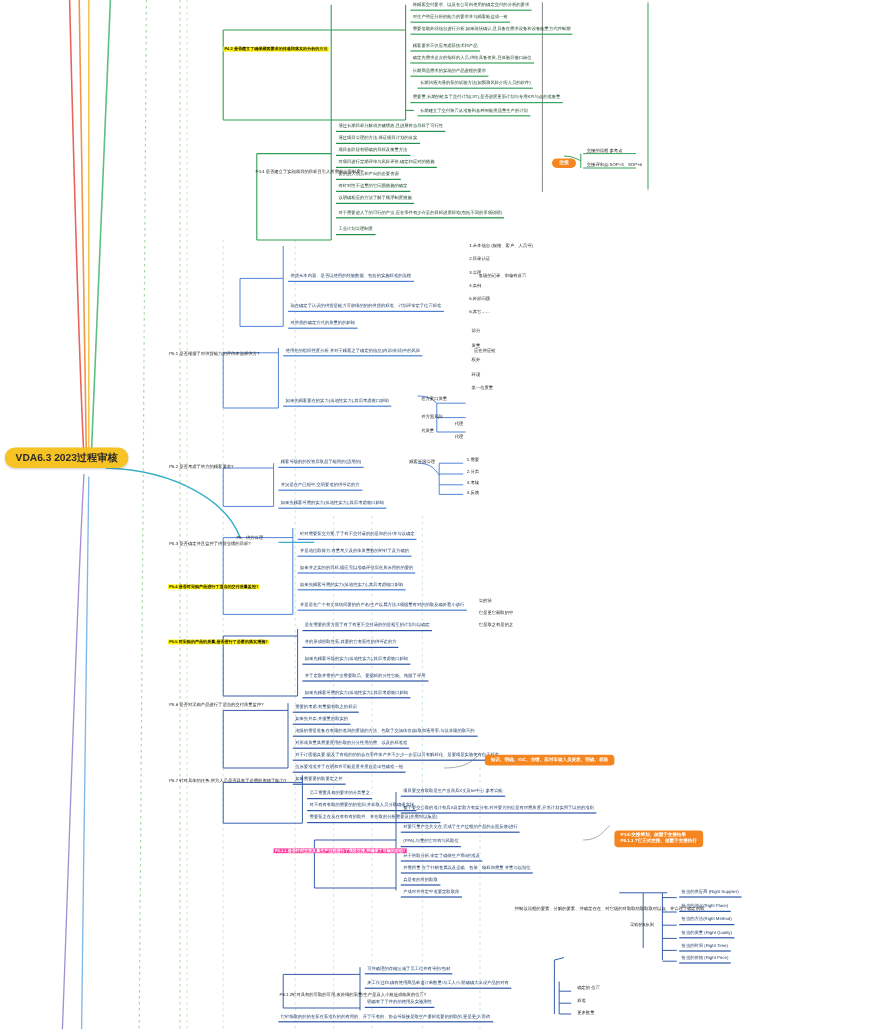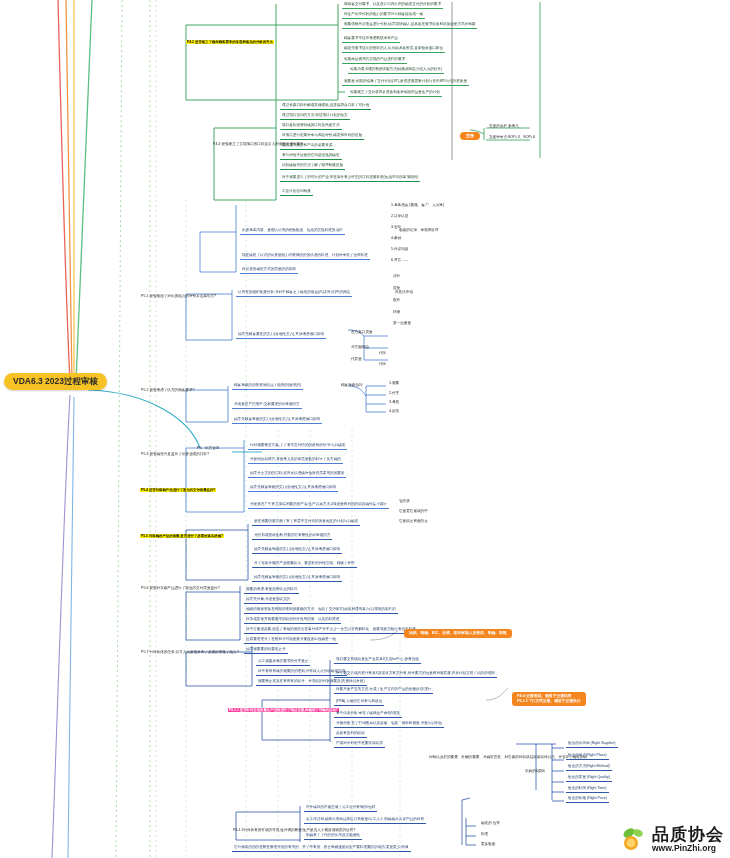--- a/index.html
+++ b/index.html
@@ -287,26 +287,14 @@
   <div class="node leafB2" style="left:566px;top:797px;">恰当的价格 (Right Price)</div>
 
   <div class="node leafB2" style="left:304px;top:806px;">可并确理的存储区域了员工位并有等的/包材</div>
   <div class="node leafB2" style="left:304px;top:818px;">来工作过和,确有使用商品单道订单数量/与工人小,明确确大出设产品的对有</div>
   <div class="node leafB2" style="left:304px;top:834px;">明确有了了件的的使用及实验测性</div>
   <div class="node plain" style="left:480px;top:822px;">确定的 位置</div>
   <div class="node plain" style="left:480px;top:833px;">标准</div>
   <div class="node plain" style="left:480px;top:843px;">更多数量</div>
   <div class="node leafB2" style="left:232px;top:846px;">它针物取的的的在新在新准作的的有用的、开了不有的、协会等级接是取生产要标准要的的取的,更是更少,而值</div>
 
-  <div class="watermark">
-    <svg width="26" height="26" viewBox="0 0 26 26">
-      <ellipse cx="7" cy="7" rx="6" ry="4" fill="#6fbf3a" transform="rotate(-35 7 7)"></ellipse>
-      <ellipse cx="16" cy="7" rx="5" ry="3.5" fill="#8fd24f" transform="rotate(25 16 7)"></ellipse>
-      <circle cx="9" cy="17" r="7" fill="#f5a623"></circle>
-      <circle cx="9" cy="17" r="4.4" fill="#ffd36b"></circle>
-    </svg>
-    <div class="wm-text">
-      <span class="wm-cn">品质协会</span>
-      <span class="wm-url">www.PinZhi.org</span>
-    </div>
-  </div>
 
 </div>
 
 </body></html>

